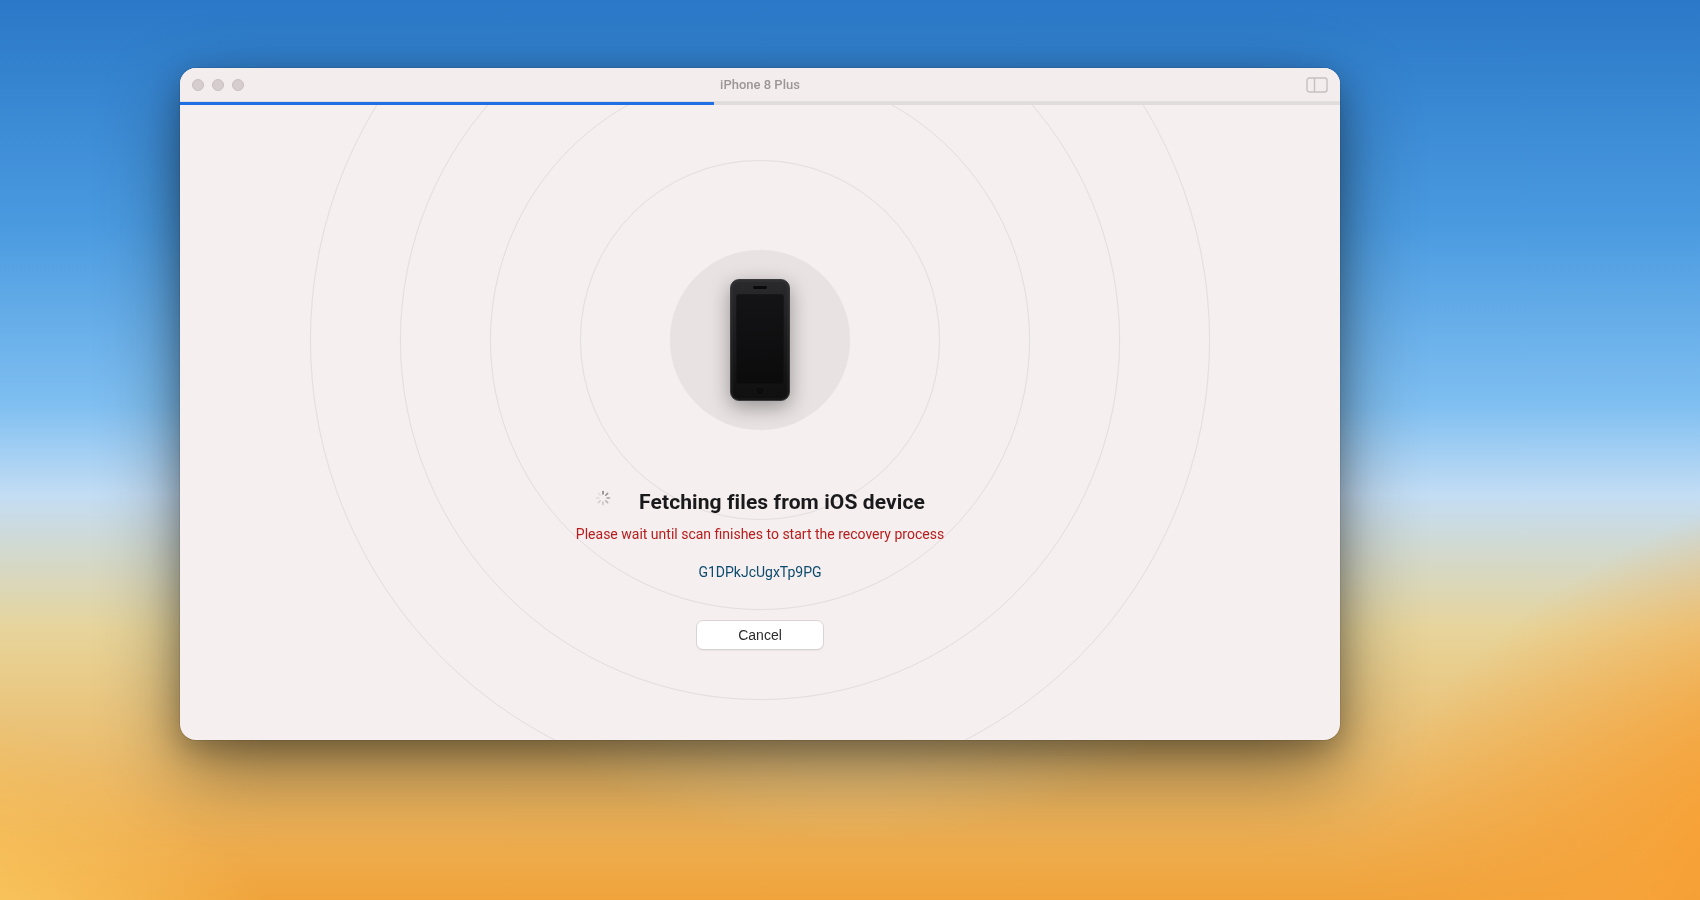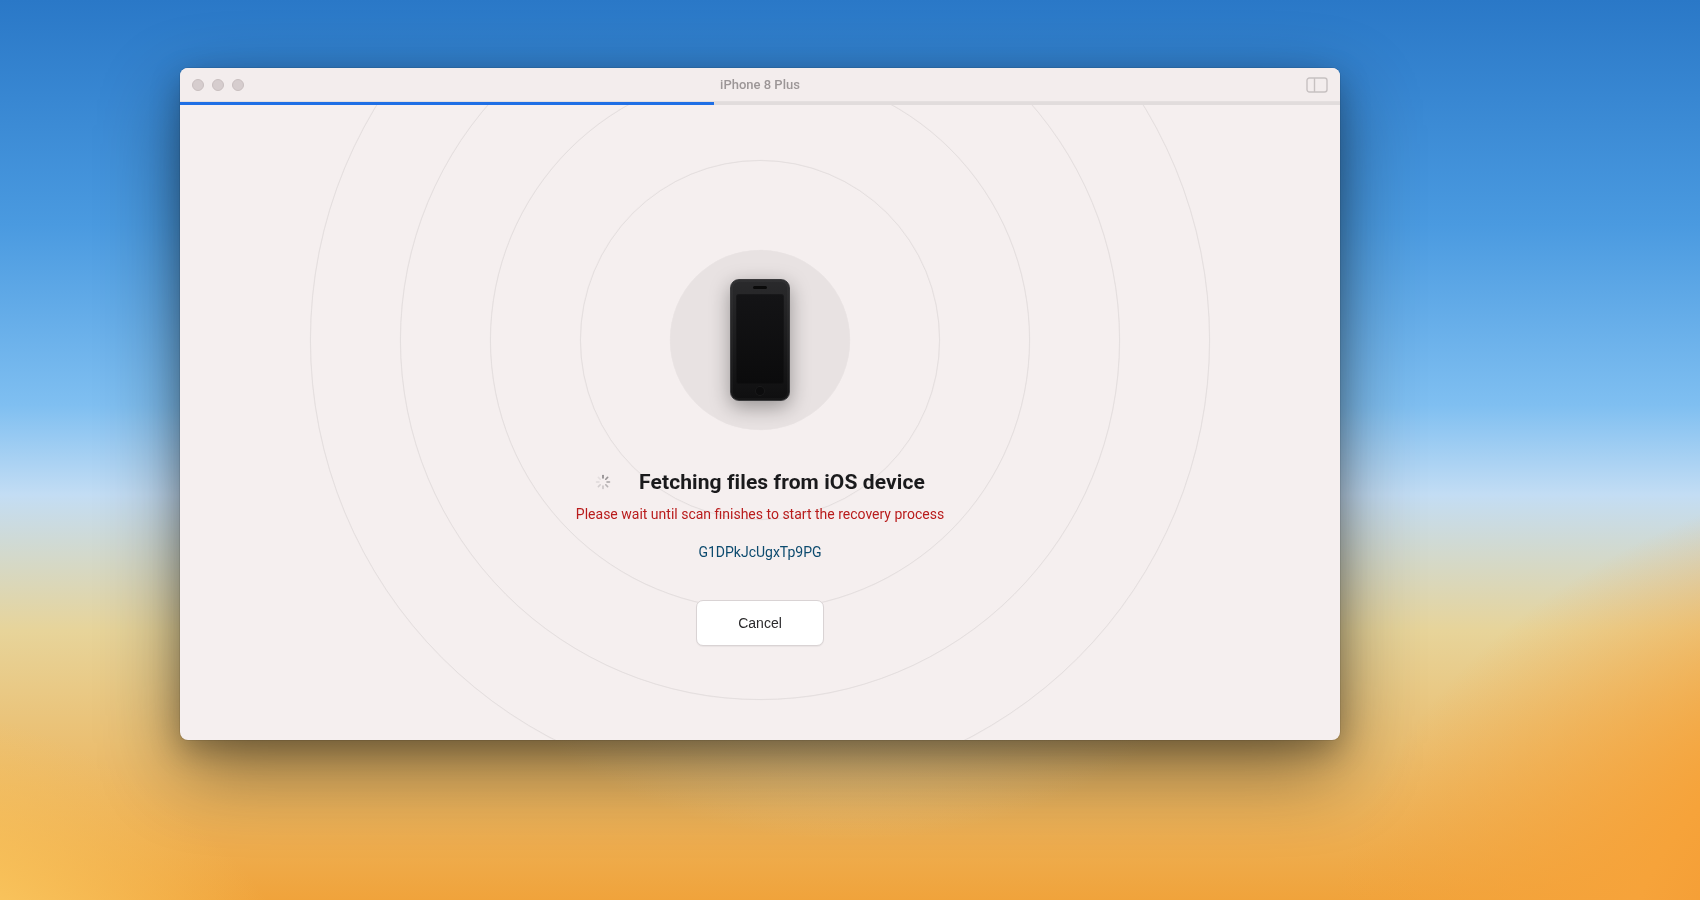--- a/index.html
+++ b/index.html
@@ -17,21 +17,21 @@
       linear-gradient(180deg, #2a78c7 0%, #4a9ae0 25%, #7fbff1 45%, #c3ddf4 55%, #e7d49a 70%, #f0a33b 100%);
   }
 
   .window {
     position: absolute;
     top: 68px;
     left: 180px;
     width: 1160px;
     height: 672px;
     background: #f5efef;
-    border-radius: 8px;
+    border-radius: 16px;
     box-shadow:
       0 30px 80px rgba(0,0,0,0.45),
       0 10px 30px rgba(0,0,0,0.25),
       0 0 0 1px rgba(0,0,0,0.08);
     overflow: hidden;
     display: flex;
     flex-direction: column;
   }
 
   .titlebar {
@@ -139,21 +139,21 @@
 
   .status-block {
     position: absolute;
     top: 365px;
     left: 0; right: 0;
     display: flex;
     flex-direction: column;
     align-items: center;
   }
   .status-title-row {
-    display: flex; align-items: center; gap: 28px;
+    display: flex; gap: 28px; margin-top: 20px;
   }
   .spinner {
     width: 16px; height: 16px;
     position: relative;
   }
   .spinner svg { width: 100%; height: 100%; display:block; }
   .spinner svg { animation: spin 1.4s linear infinite; }
   @keyframes spin { to { transform: rotate(360deg); } }
 
   .status-title {
@@ -165,21 +165,21 @@
   .device-id {
     margin-top: 22px; font-size: 14px; color: #0c4a6e;
   }
   .cancel-btn {
     margin-top: 40px;
     font-size: 14px;
     color: #2b2a2c;
     background: #ffffff;
     border: 1px solid #d9d3d4;
     border-radius: 7px;
-    padding: 14px 32px;
+    padding: 6px 32px;
     min-width: 128px;
     box-shadow: 0 1px 1px rgba(0,0,0,0.05);
     cursor: pointer;
   }
 </style>
 </head>
 <body>
 
 <div class="window">
 

